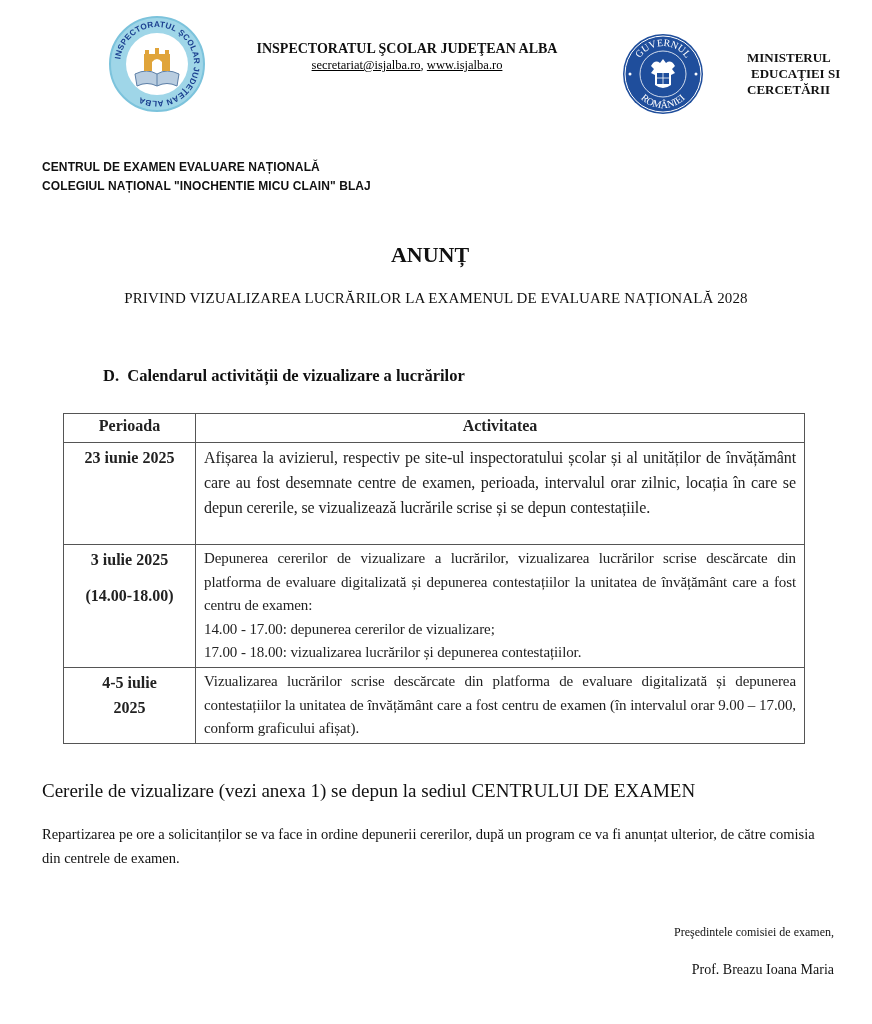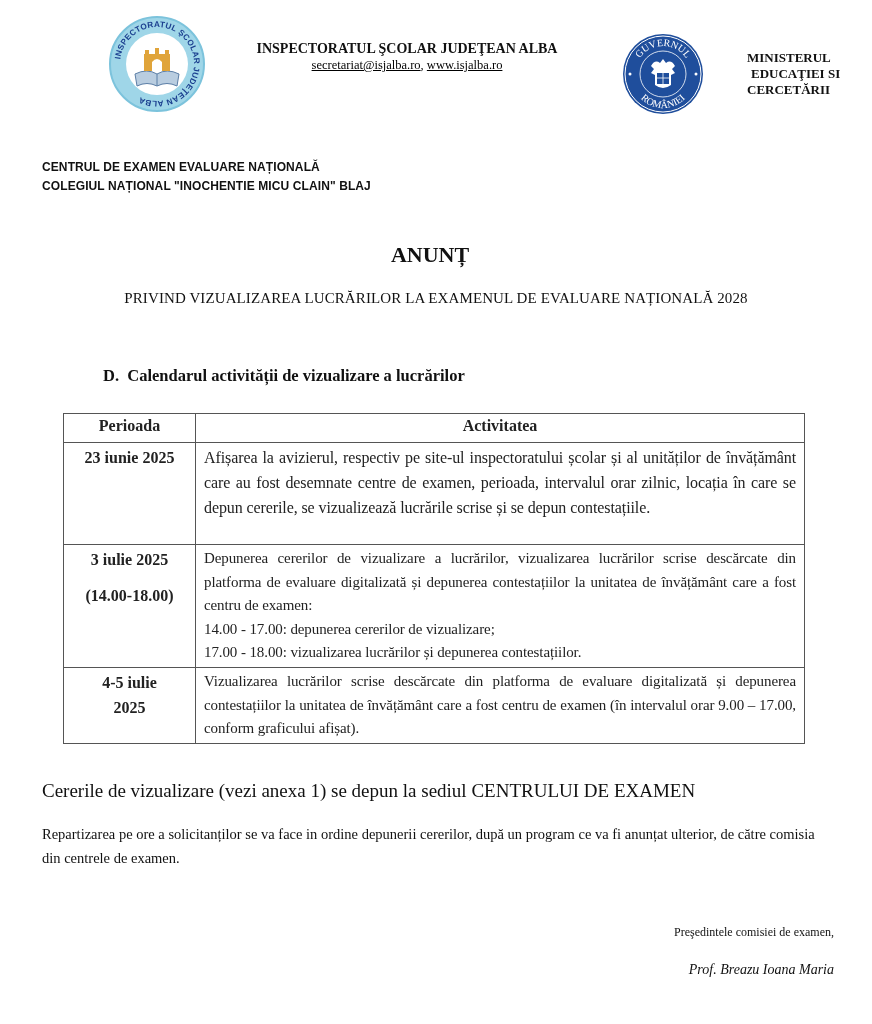--- a/index.html
+++ b/index.html
@@ -26,21 +26,21 @@
   table.cal td, table.cal th { border:1.3px solid #555; vertical-align:top; padding:2px 8px; text-align:center; }
   table.cal th { font-weight:bold; font-size:16px; height:23px; padding-top:3px; }
   table.cal td.period { width:115px; font-weight:bold; font-size:16px; line-height:25px; }
   table.cal td.activity { line-height:23.5px; text-align:justify; font-size:15px; letter-spacing:-0.1px; }
   table.cal td.activity .line { display:block; }
 
   .note1 { left:42px; top:780px; font-size:19px; }
   .note2 { left:42px; top:822px; width:790px; font-size:14.5px; line-height:24px; }
 
   .sig1 { right:38px; top:925px; font-size:12px; text-align:right; }
-  .sig2 { right:38px; top:962px; font-size:14px; text-align:right;font-style:italic; }
+  .sig2 { right:38px; top:962px; font-size:14px; text-align:right; }
 </style>
 </head>
 <body>
 
 <div class="abs isj-logo">
   <svg width="100" height="100" viewBox="0 0 100 100">
     <defs>
       <path id="ringPath" d="M 50 50 m -37 0 a 37 37 0 1 1 74 0 a 37 37 0 1 1 -74 0"></path>
     </defs>
     <circle cx="50" cy="50" r="47" fill="#9fd6e8"></circle>

